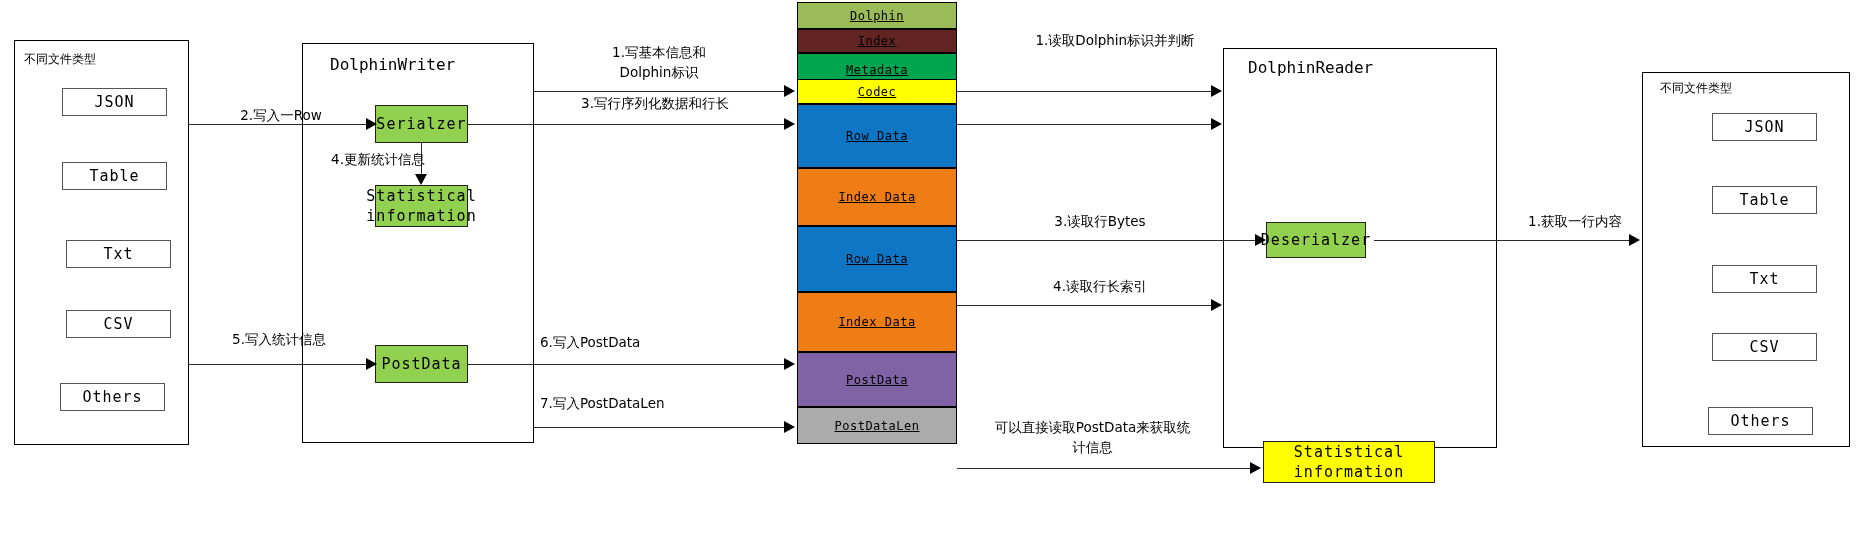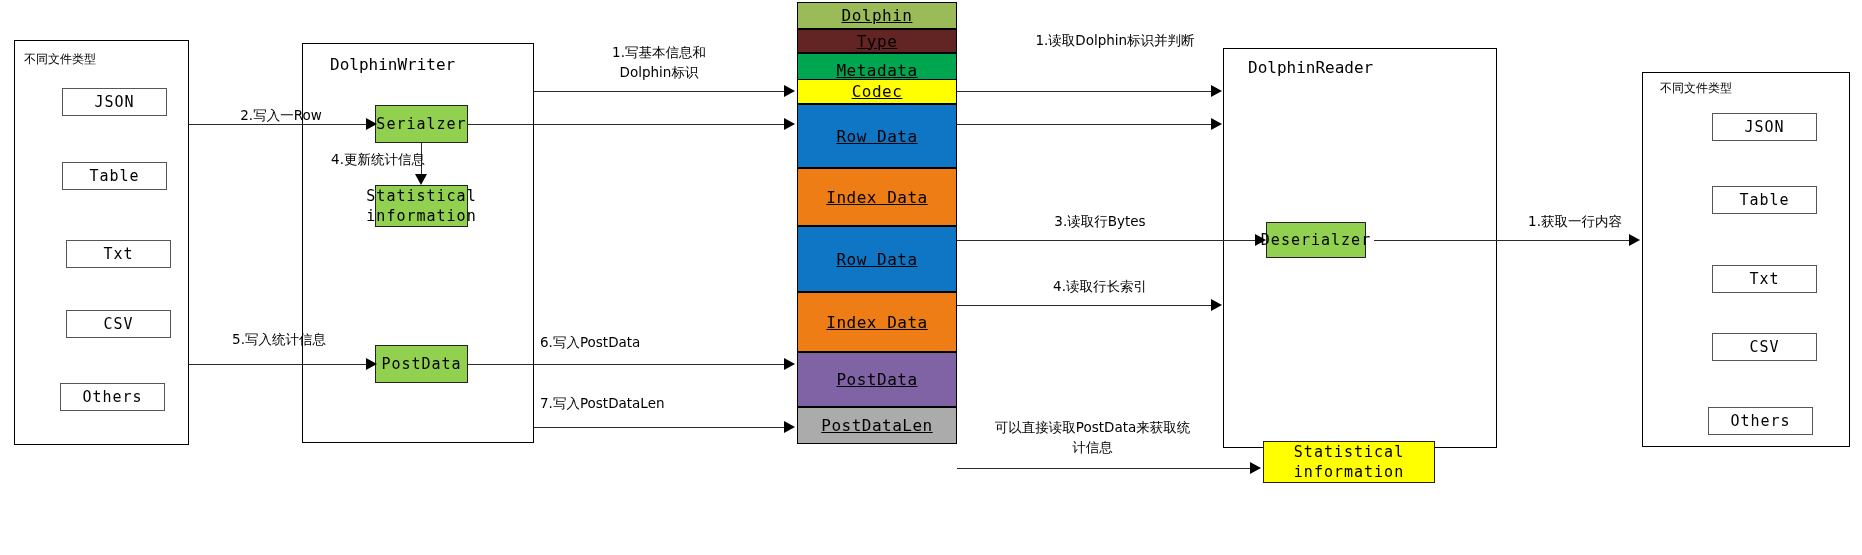--- a/index.html
+++ b/index.html
@@ -67,21 +67,21 @@
     position: absolute;
     left: 797px;
     width: 160px;
     border: 1.5px solid #000000;
     box-sizing: border-box;
     display: flex;
     align-items: center;
     justify-content: center;
   }
   .seg span {
-    font-size: 16px;
+    font-size: 12px;
     color: #000000;
     text-decoration: underline;
     letter-spacing: 0.5px;
   }
   
   .hline {
     position: absolute;
     height: 0;
     border-top: 1.5px solid #2b2b2b;
   }
@@ -150,21 +150,21 @@
 information</span>
   </div>
   <div class="pbox green" style="left:375px; top:345px; width:93px; height:38px;">
     <span>PostData</span>
   </div>
 
   <div class="seg" style="top:2px; height:27px; background:#9BBB59;">
     <span>Dolphin</span>
   </div>
   <div class="seg" style="top:29px; height:24px; background:#632523;">
-    <span>Type</span>
+    <span>Index</span>
   </div>
   <div class="seg" style="top:53px; height:34px; background:#00A550;">
     <span>Metadata</span>
   </div>
   <div class="seg" style="top:79px; height:25px; background:#FFFF00;">
     <span>Codec</span>
   </div>
   <div class="seg" style="top:104px; height:64px; background:#0F76C6;">
     <span>Row Data</span>
   </div>
@@ -226,20 +226,21 @@
   <div class="arrowhead down" style="left:415px; top:174px;"></div>
   <div class="elabel" style="left:325px; top:150px; width:100px; text-align:right;">4.更新统计信息</div>
 
   <div class="hline" style="left:534px; top:91px; width:253px;"></div>
   <div class="arrowhead" style="left:784px; top:85px;"></div>
   <div class="elabel" style="left:544px; top:43px; width:230px;">1.写基本信息和
 Dolphin标识</div>
 
   <div class="hline" style="left:468px; top:124px; width:319px;"></div>
   <div class="arrowhead" style="left:784px; top:118px;"></div>
+  <div class="elabel" style="left:530px; top:94px; width:250px;">3.写行序列化数据和行长</div>
 
   <div class="hline" style="left:468px; top:364px; width:319px;"></div>
   <div class="arrowhead" style="left:784px; top:358px;"></div>
   <div class="elabel" style="left:540px; top:333px; width:190px; text-align:left;">6.写入PostData</div>
 
   <div class="hline" style="left:534px; top:427px; width:253px;"></div>
   <div class="arrowhead" style="left:784px; top:421px;"></div>
   <div class="elabel" style="left:540px; top:394px; width:210px; text-align:left;">7.写入PostDataLen</div>
 
   <div class="hline" style="left:957px; top:91px; width:257px;"></div>

